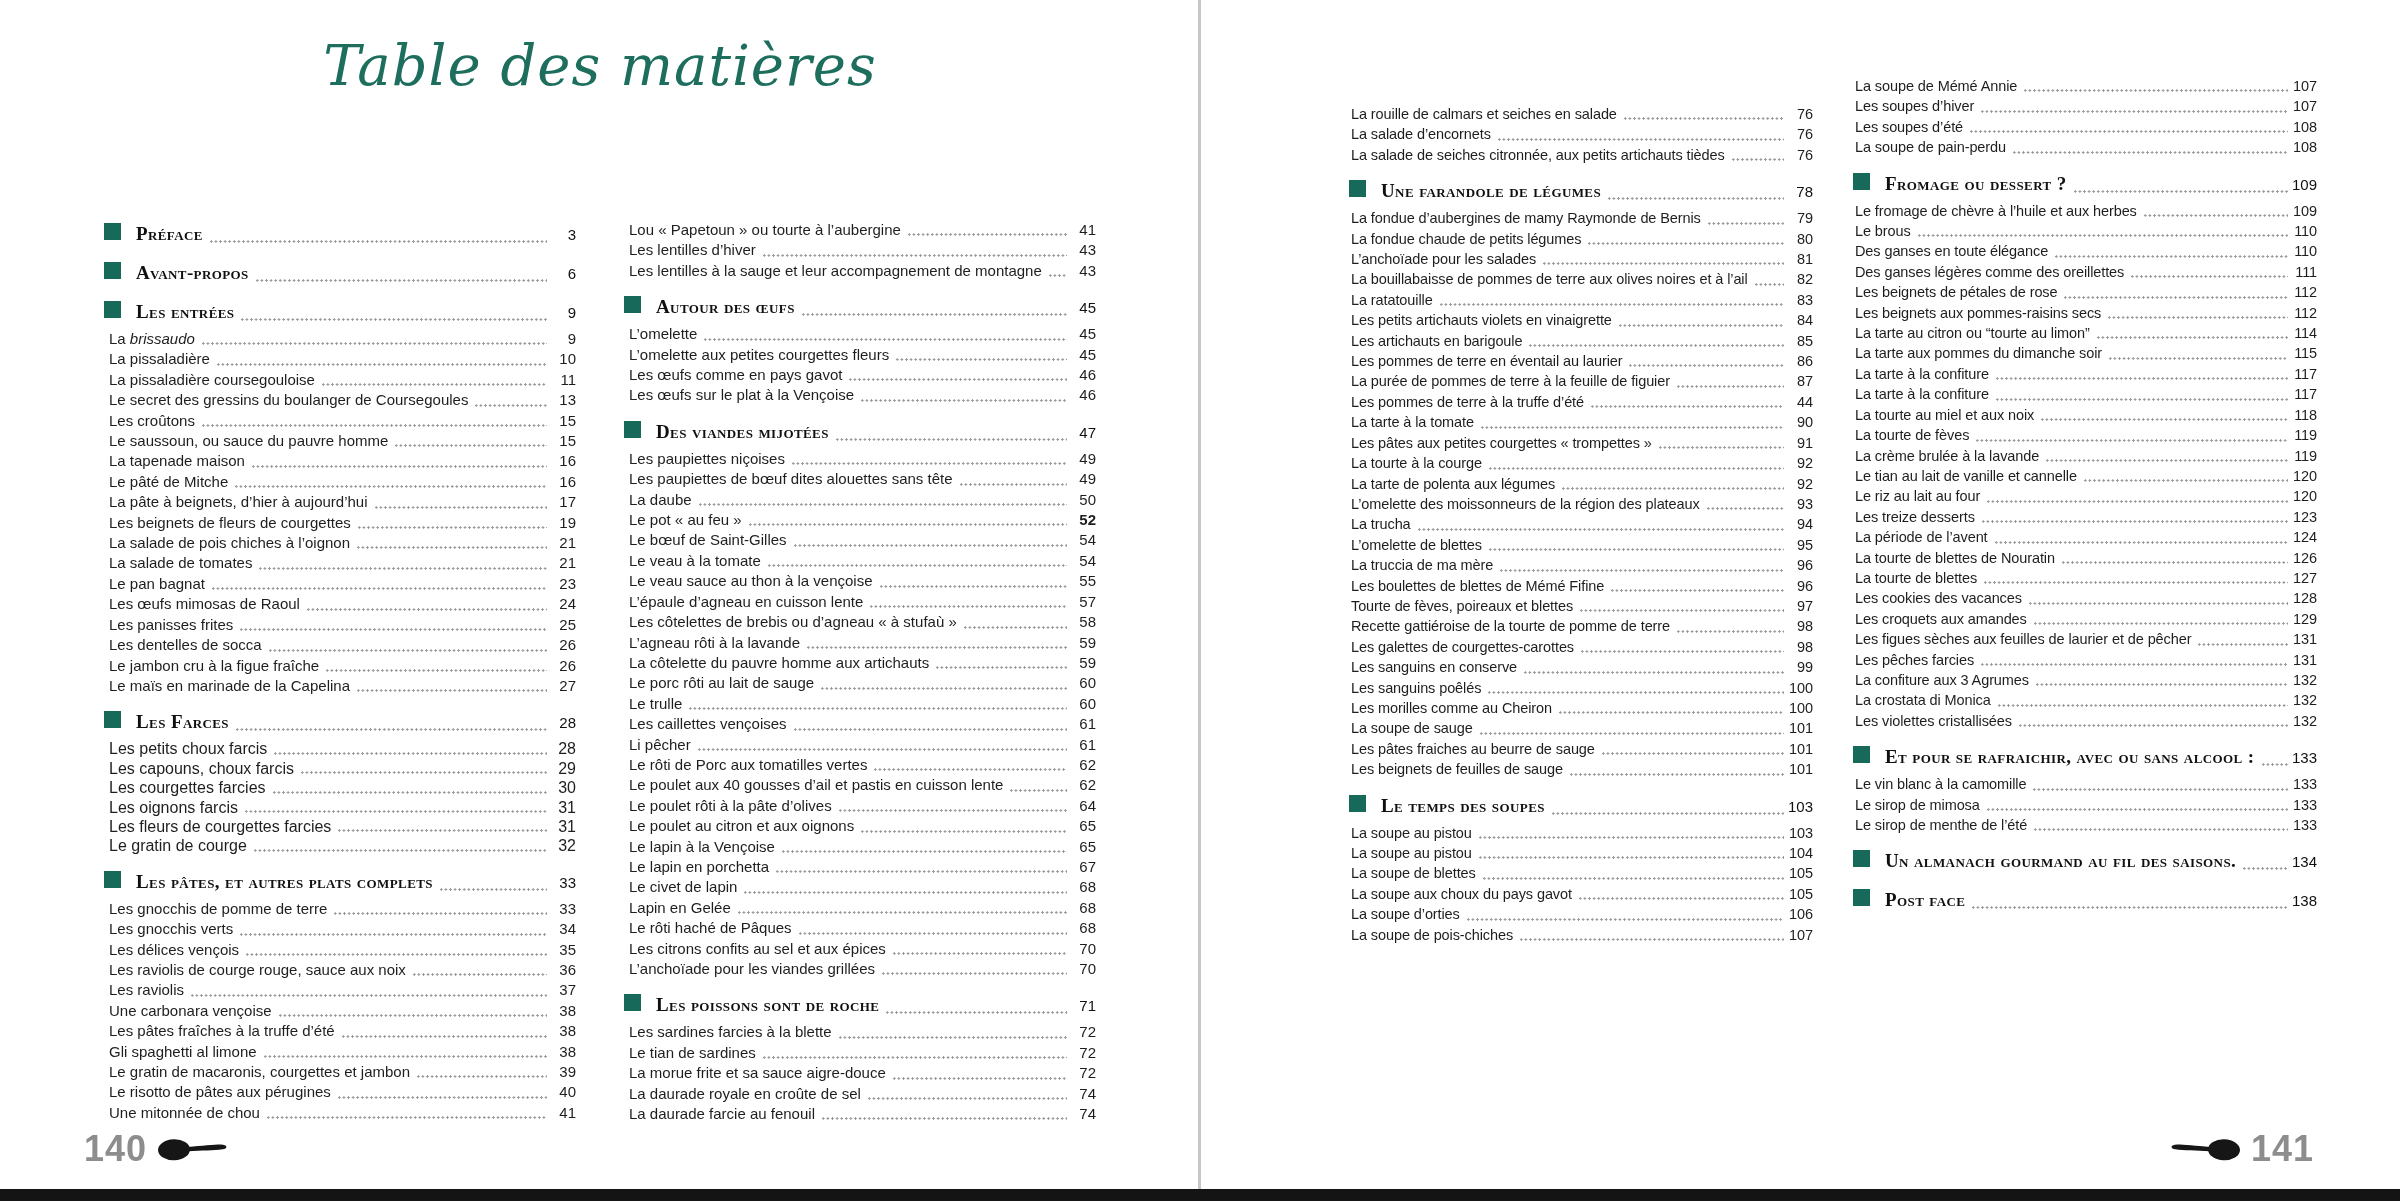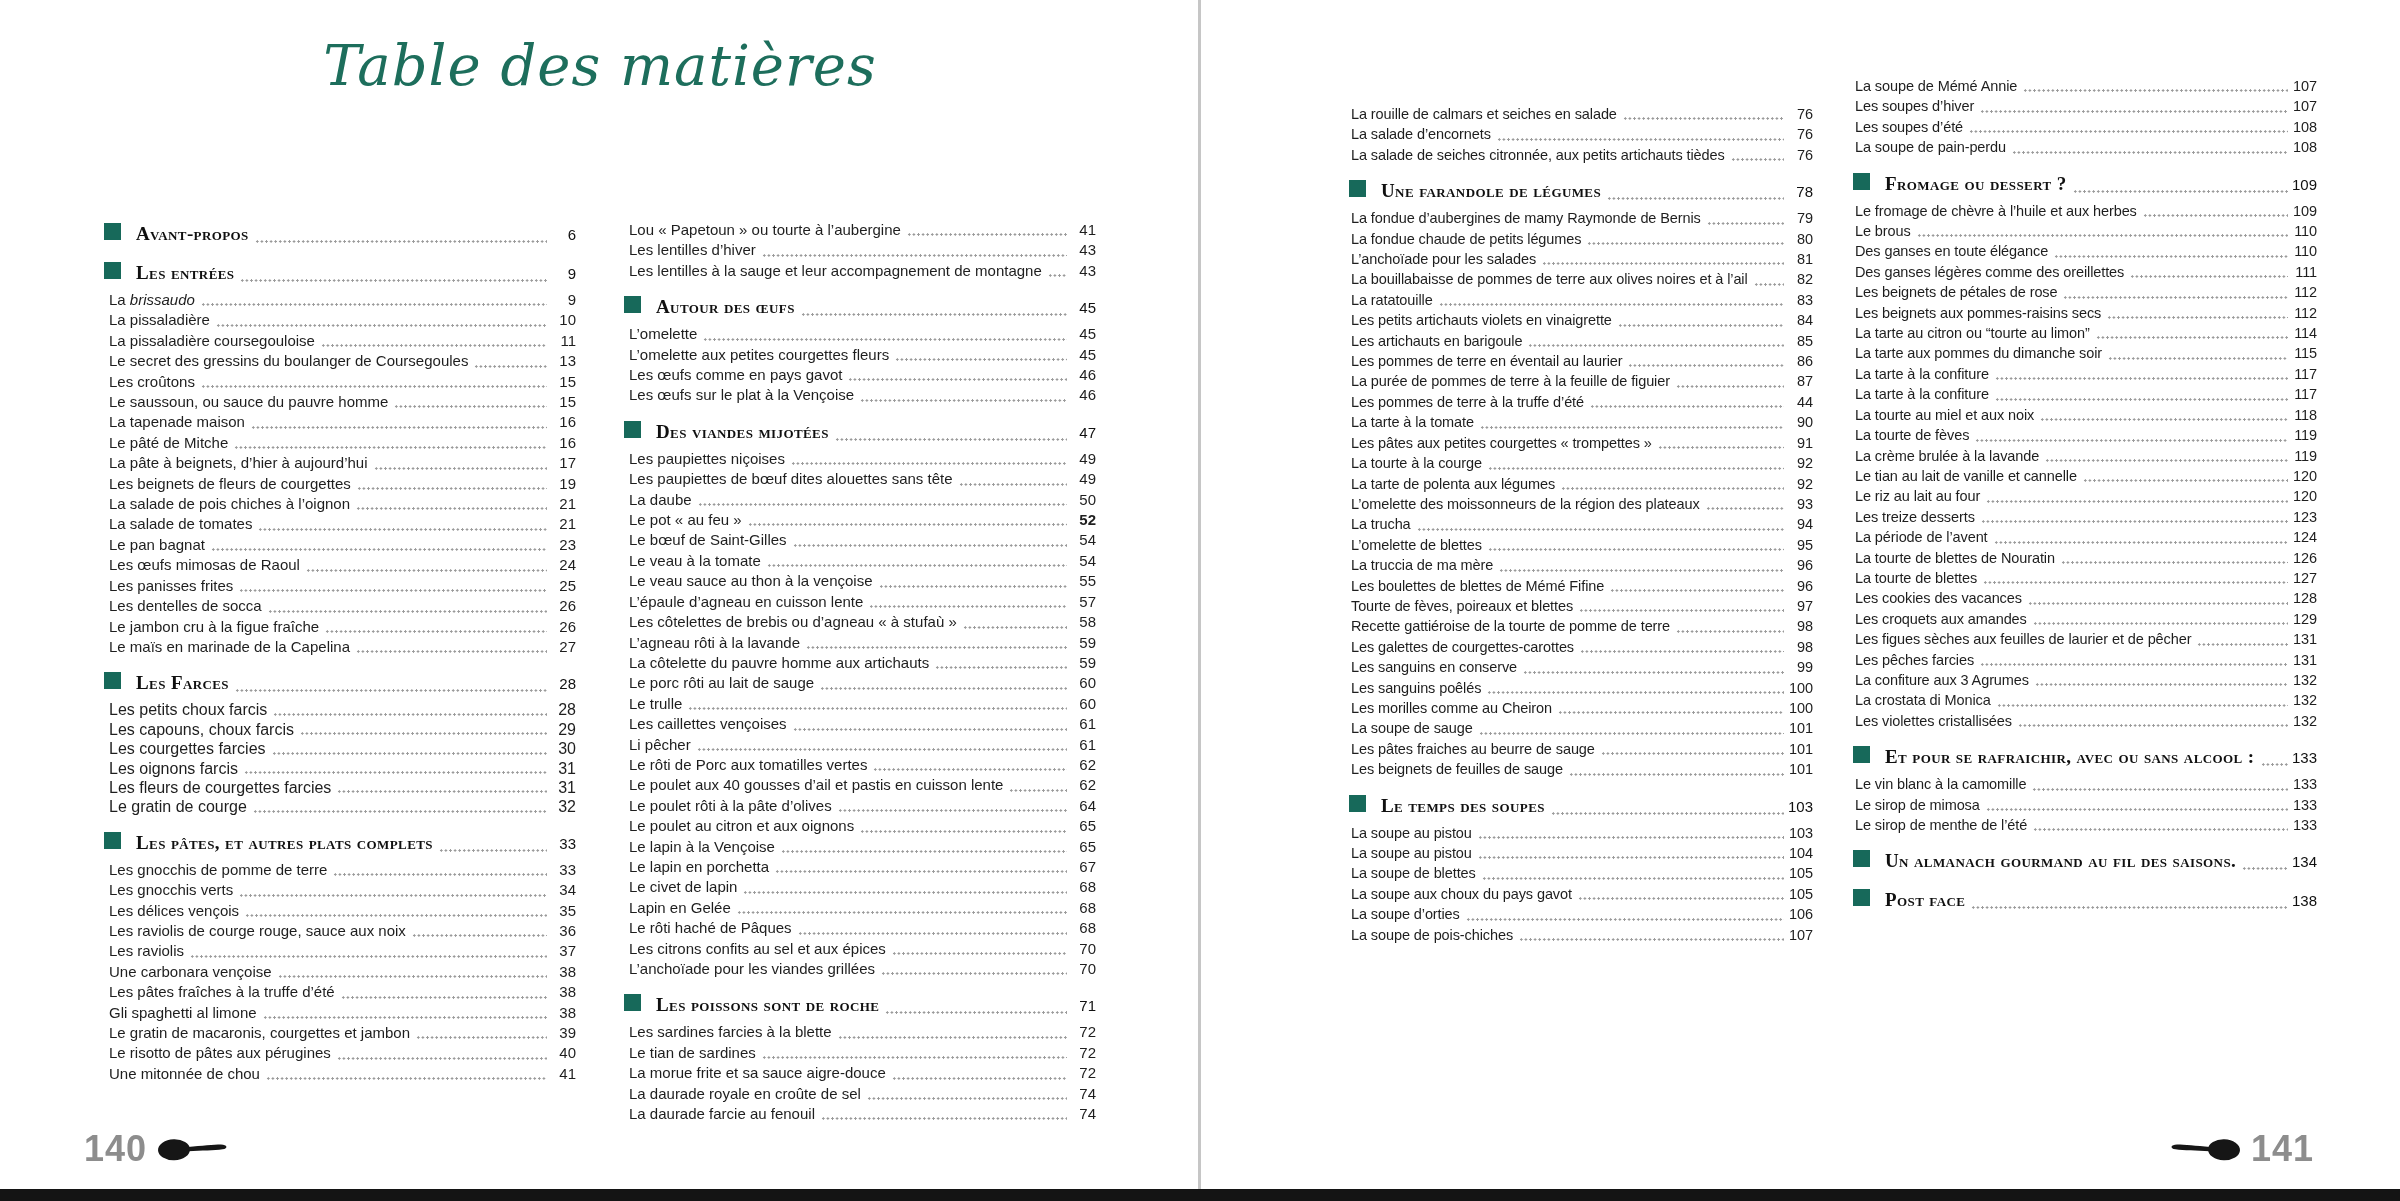--- a/index.html
+++ b/index.html
@@ -51,20 +51,26 @@
 </head>
 <body>
 
 <div class="spread">
 
   <div class="page left">
     <div class="title" style="color: rgb(29, 110, 92);">Table des matières</div>
     <div class="col" id="col1">
         <div class="row sec">
           <span class="sq"></span>
+          <span class="lab">Préface</span>
+          <span class="ldr"></span>
+          <span class="pg">3</span>
+        </div>
+        <div class="row sec">
+          <span class="sq"></span>
           <span class="lab">Avant-propos</span>
           <span class="ldr"></span>
           <span class="pg">6</span>
         </div>
         <div class="row sec">
           <span class="sq"></span>
           <span class="lab">Les entrées</span>
           <span class="ldr"></span>
           <span class="pg">9</span>
         </div>

